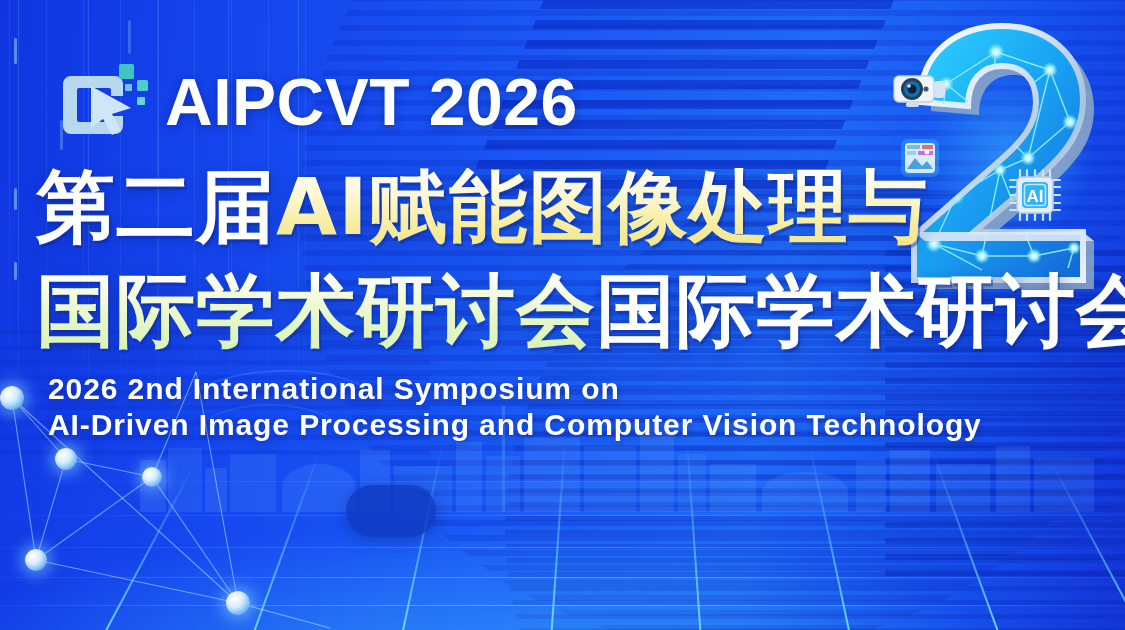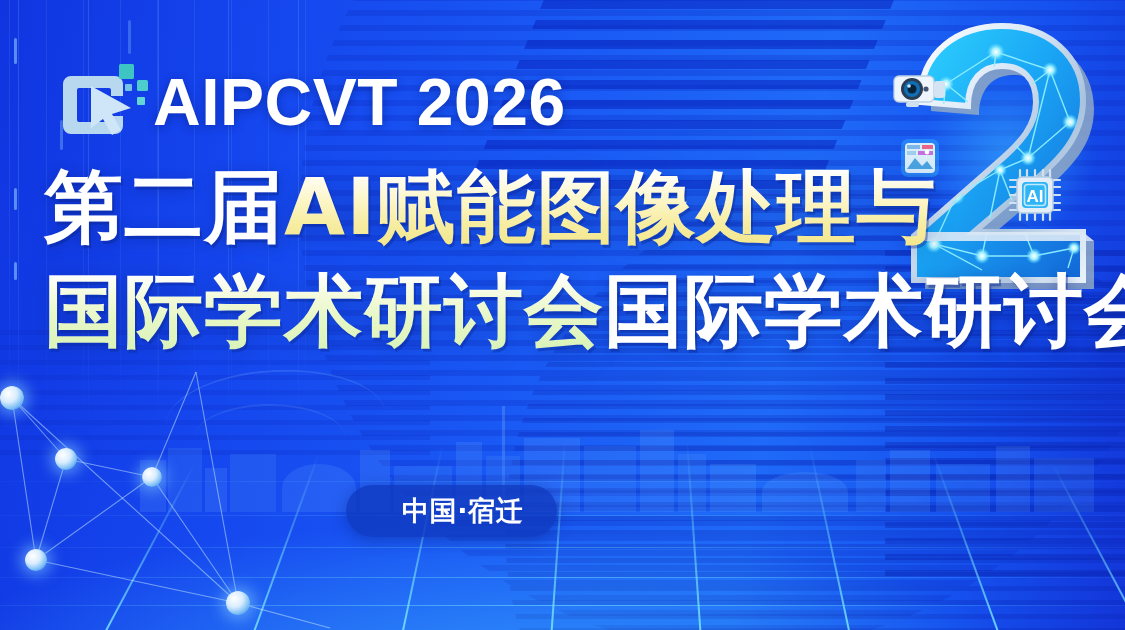--- a/index.html
+++ b/index.html
@@ -116,32 +116,32 @@
   .net{position:absolute;inset:0;}
   .net svg{position:absolute;inset:0;width:100%;height:100%;}
   .node{
     position:absolute;border-radius:50%;
     background:radial-gradient(circle at 35% 32%,#ffffff 0%,#d8ecff 38%,#79bdf5 68%,rgba(90,170,245,0) 100%);
     box-shadow:0 0 14px 5px rgba(130,200,255,.55);
     transform:translate(-50%,-50%);
   }
 
   
-  .header{position:absolute;left:57px;top:56px;display:flex;align-items:center;gap:4px;}
+  .header{position:absolute;left:57px;top:56px;display:flex;align-items:center;gap:16px;}
   .logo{position:relative;width:92px;height:92px;flex:none;}
   .logo svg{display:block;}
   .brand{
     font-size:66px;font-weight:bold;color:#ffffff;letter-spacing:.5px;
     line-height:1;white-space:nowrap;
     text-shadow:0 2px 10px rgba(5,25,110,.45);
   }
 
   
   .cn-title{
-    position:absolute;left:44px;
+    position:absolute;left:36px;
     font-family:"DejaVu Sans","Liberation Sans",sans-serif;
     font-weight:bold;
     white-space:nowrap;
     line-height:1;
     text-align:center;
   }
   #cn-line-1{top:168px;font-size:79px;letter-spacing:1px;}
   #cn-line-2{top:272px;font-size:79px;letter-spacing:1px;}
   .seg{display:inline-block;}
   .seg.white{
@@ -442,19 +442,20 @@
     <div class="brand">AIPCVT 2026</div>
   </div>
 
   <div class="cn-title" id="cn-line-1">
     <span class="seg white">第二届</span><span class="seg cream">AI赋能图像处理与</span>
   </div>
   <div class="cn-title" id="cn-line-2">
     <span class="seg creamgreen">国际学术研讨会</span><span class="seg white">国际学术研讨会</span>
   </div>
 
+  <div class="en-title" id="en-line-1">2026 2nd International Symposium on</div>
+  <div class="en-title" id="en-line-2">AI-Driven Image Processing and Computer Vision Technology</div>
 
   <div class="pill">
     <span class="gap"></span>
-    <span>中国·宿迁</span>
   </div>
 
 </div>
 
 </body></html>

